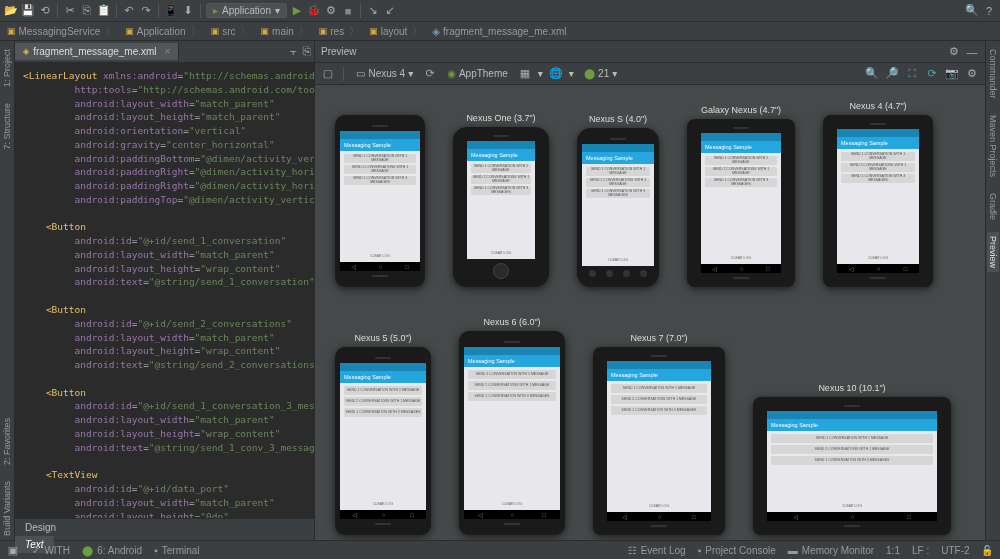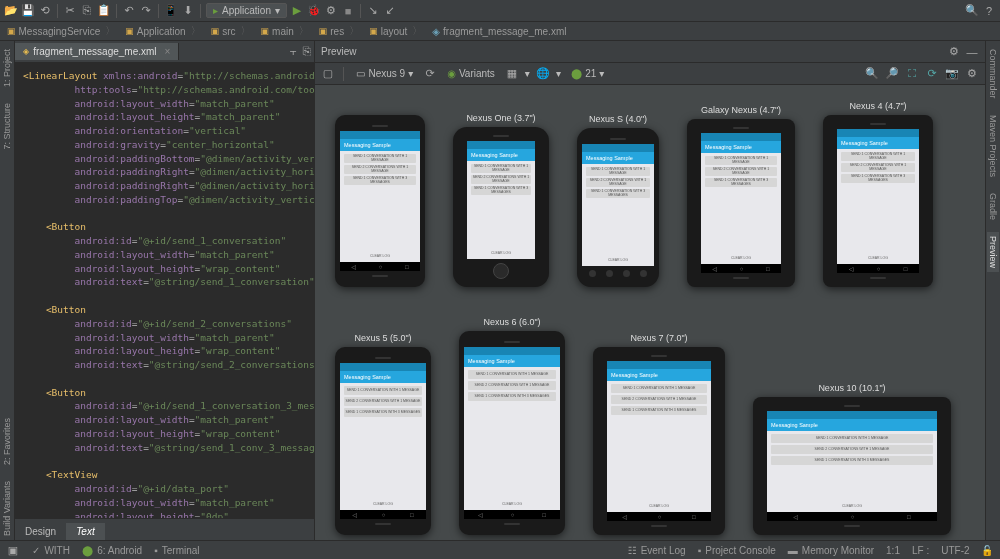--- a/index.html
+++ b/index.html
@@ -22,21 +22,21 @@
 .rail-btn.active { background: #4c5052; color: #ddd; }
 .content { flex: 1; display: flex; }
 .editor-pane { width: 300px; display: flex; flex-direction: column; border-right: 1px solid #2b2b2b; background: #2b2b2b; }
 .editor-tabs { height: 22px; background: #3c3f41; display: flex; align-items: center; border-bottom: 1px solid #2b2b2b; }
 .editor-tab { padding: 3px 8px; background: #515658; font-size: 10px; color: #ddd; display: flex; align-items: center; gap: 4px; border-right: 1px solid #2b2b2b; }
 .editor-tab .dot { color: #e8bc4f; font-size: 8px; }
 .editor-body { flex: 1; background: #2b2b2b; padding: 6px 8px; font-family: "Consolas", monospace; font-size: 9.5px; line-height: 1.45; overflow: hidden; white-space: pre; }
 .tag { color: #e8bf6a; }
 .ns { color: #9876aa; }
 .val { color: #6a8759; }
-.editor-footer { height: 22px; background: #3c3f41; border-top: 1px solid #2b2b2b; display: flex; align-items: flex-end; }
+.editor-footer { height: 22px; background: #3c3f41; border-top: 1px solid #2b2b2b; display: flex; align-items: flex-start; flex-direction: column; }
 .ef-tab { padding: 3px 10px; font-size: 10px; color: #bbb; cursor: pointer; }
 .ef-tab.active { background: #4c5052; color: #fff; font-style: italic; }
 .preview-pane { flex: 1; display: flex; flex-direction: column; background: #3c3f41; }
 .preview-header { height: 22px; display: flex; align-items: center; justify-content: space-between; padding: 0 6px; border-bottom: 1px solid #2b2b2b; }
 .preview-title { font-size: 10px; color: #bbb; }
 .preview-toolbar { height: 22px; display: flex; align-items: center; padding: 0 6px; gap: 6px; border-bottom: 1px solid #2b2b2b; font-size: 10px; justify-content: space-between;}
 .pt-group { display:flex; align-items:center; gap:6px; }
 .pt-item { display: flex; align-items: center; gap: 3px; padding: 1px 4px; color: #bbb; }
 .devices-area { flex: 1; background: #45494a; padding: 16px 20px; overflow: hidden; }
 .device-row { display: flex; gap: 28px; margin-bottom: 30px; align-items: flex-end; }
@@ -212,27 +212,27 @@
           <span class="tb-icon">⚙</span>
           <span class="tb-icon">—</span>
         </span>
       </div>
       <div class="preview-toolbar">
         <div class="pt-group">
           <span class="tb-icon">▢</span>
           <span class="tb-sep"></span>
           <span class="pt-item">
               <span>▭</span>
-              <span>Nexus 9</span>
+              <span>Nexus 4</span>
               <span>▾</span>
             </span>
           <span class="tb-icon">⟳</span>
           <span class="pt-item">
               <span style="color:#6b9e3e">◉</span>
-              <span>Variants</span>
+              <span>AppTheme</span>
             </span>
           <span class="tb-icon">▦</span>
             <span>▾</span>
           <span class="tb-icon" style="color:#4a8">🌐</span>
             <span>▾</span>
           <span class="pt-item">
               <span style="color:#6b9e3e">⬤</span>
               <span>21</span>
               <span>▾</span>
             </span>

